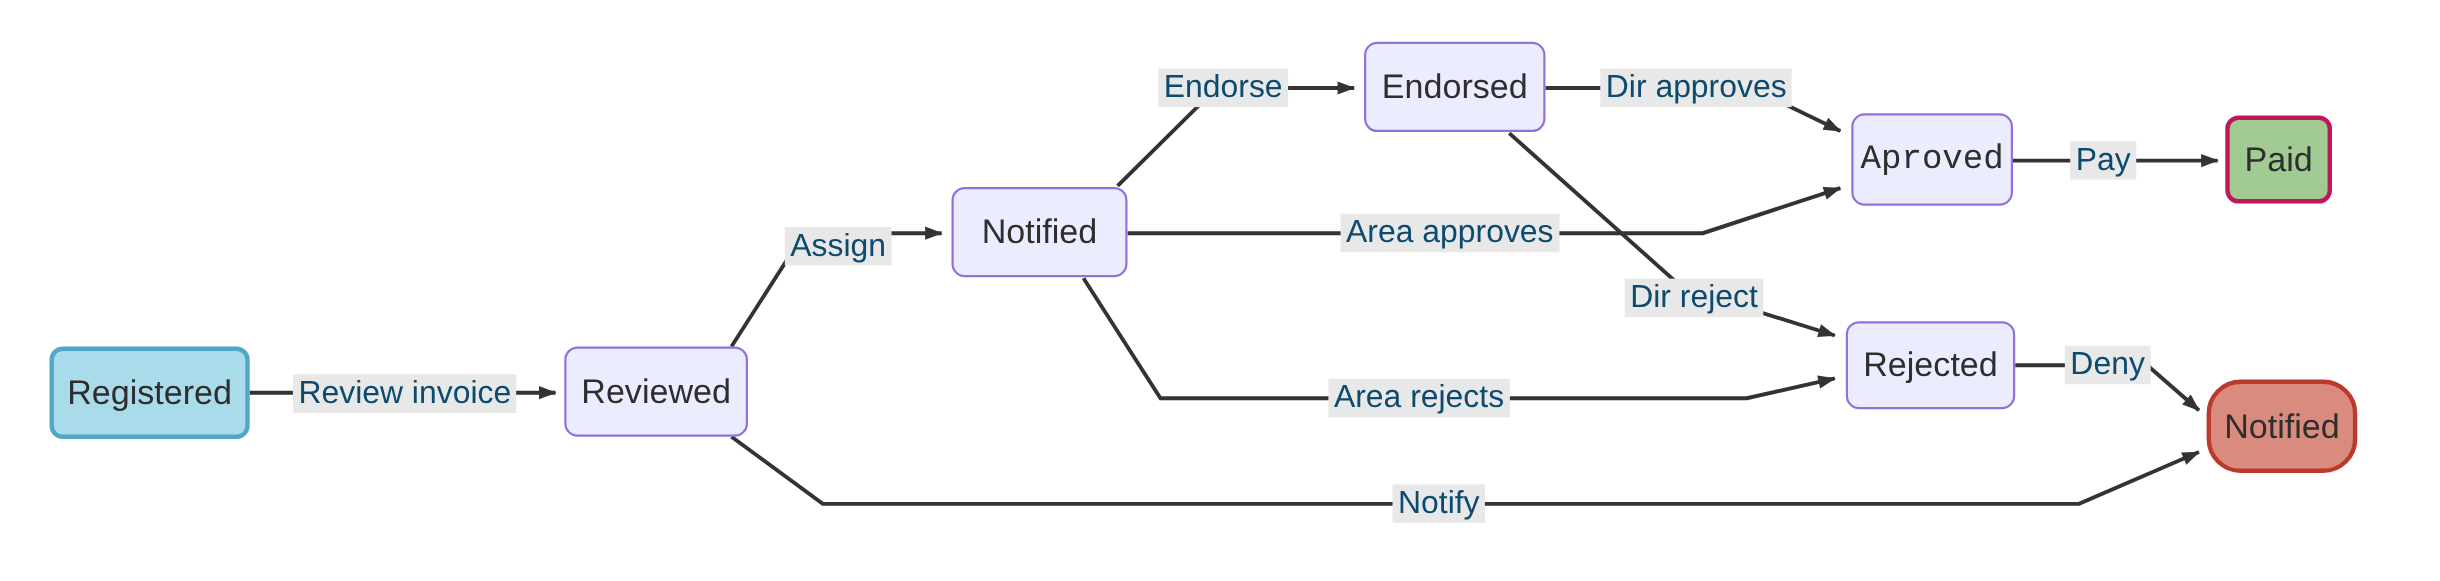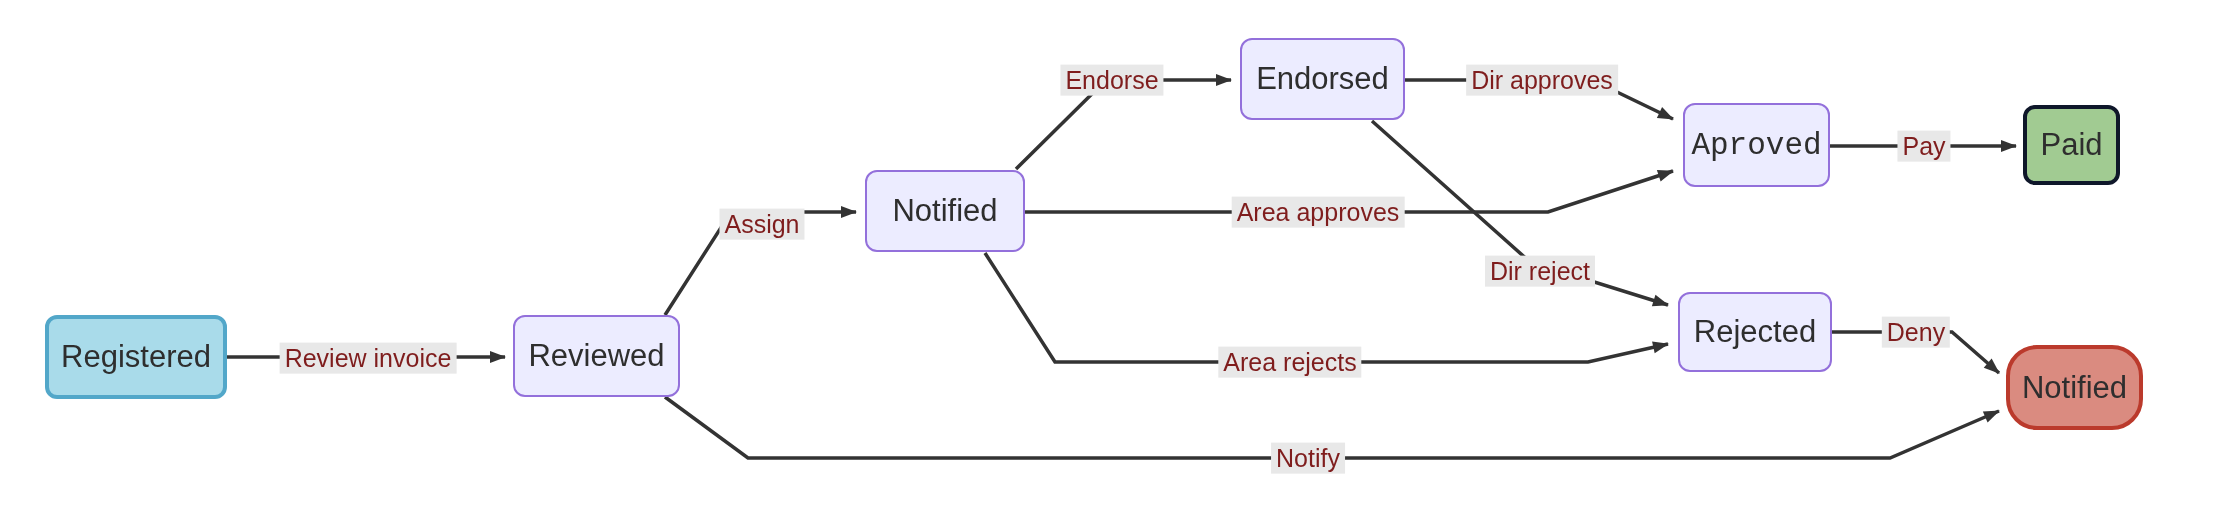--- a/index.html
+++ b/index.html
@@ -9,25 +9,25 @@
   }
   svg.edge-layer { position:absolute; left:0; top:0; width:2218px; height:528px; }
   .edge { fill:none; stroke:#333333; stroke-width:3.5px; }
   .node {
     position:absolute; box-sizing:border-box;
     display:flex; align-items:center; justify-content:center;
     border-radius:12px; font-size:31px; color:#2e2e2e; white-space:nowrap;
   }
   .n-default { background:#ECECFF; border:2.5px solid #9370DB;text-align:center; }
   .n-start   { background:#A9DBEA; border:4px solid #52A7C9; }
-  .n-success { background:#A1CB92; border:4px solid #0f172a; }
+  .n-success { background:#A1CB92; border:4px solid #be185d; }
   .n-danger  { background:#DA8B80; border:4px solid #BB3A2C; }
   .elabel {
     position:absolute; transform:translate(-50%,-50%);
-    background:#e8e8e8; color:#7f1d1d; font-size:25px;
+    background:#e8e8e8; color:#0c4a6e; font-size:29px;
     padding:1px 5px; white-space:nowrap; line-height:1.15;text-align:center;
   }
 </style>
 </head>
 <body>
 
 <div class="stage">
 
   <svg class="edge-layer" viewBox="0 0 2218 528" aria-hidden="true">
     <defs>
@@ -74,15 +74,15 @@
 
   <div class="elabel" style="left:368px;  top:358px;">Review invoice</div>
   <div class="elabel" style="left:762px;  top:224px;">Assign</div>
   <div class="elabel" style="left:1112px; top:80px;">Endorse</div>
   <div class="elabel" style="left:1542px; top:80px;">Dir approves</div>
   <div class="elabel" style="left:1318px; top:212px;">Area approves</div>
   <div class="elabel" style="left:1540px; top:271px;">Dir reject</div>
   <div class="elabel" style="left:1290px; top:362px;">Area rejects</div>
   <div class="elabel" style="left:1916px; top:332px;">Deny</div>
   <div class="elabel" style="left:1308px; top:458px;">Notify</div>
-  <div class="elabel" style="left:1912px; top:146px;margin-left:12px;">Pay</div>
+  <div class="elabel" style="left:1912px; top:146px;">Pay</div>
 
 </div>
 
 </body></html>

